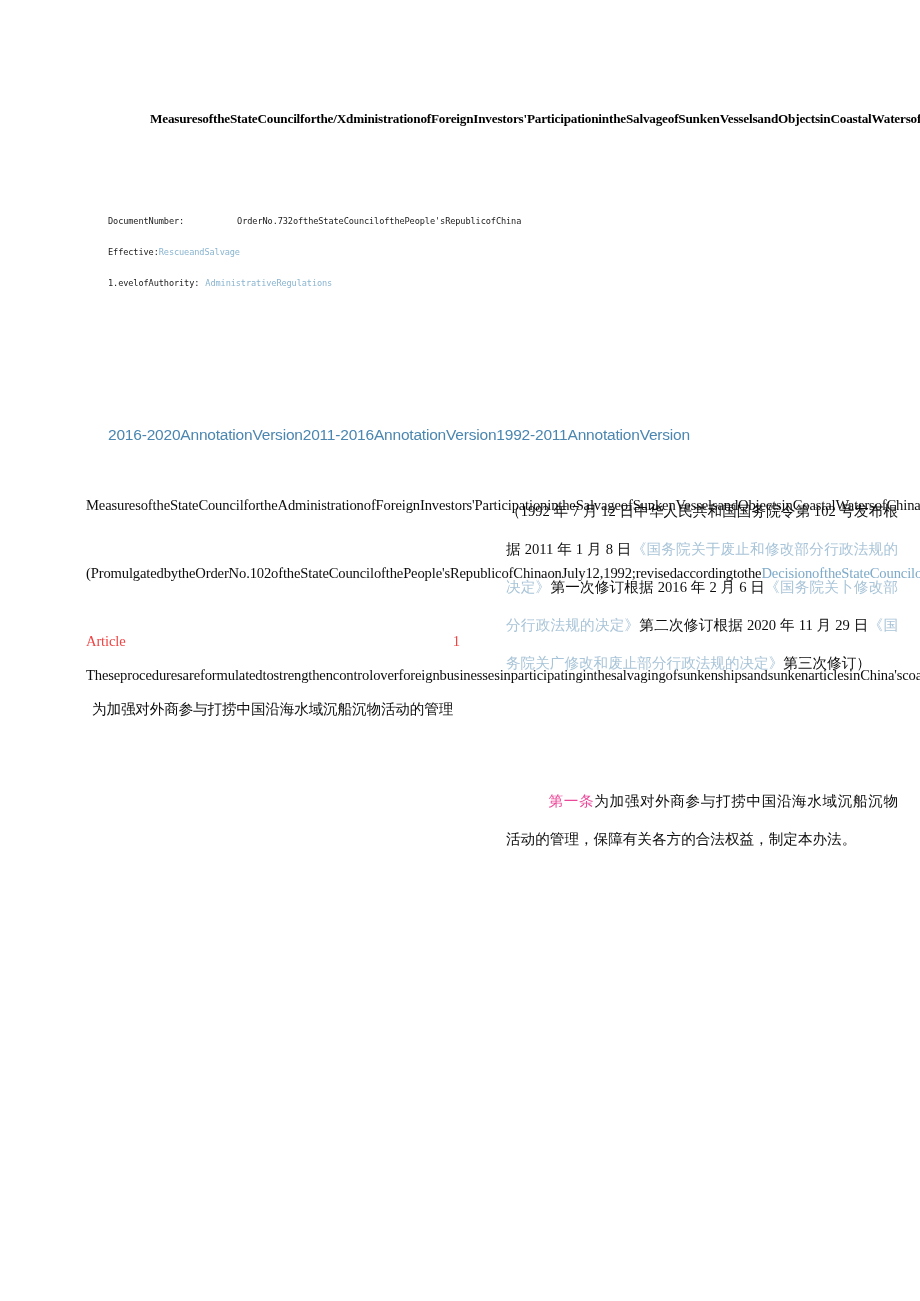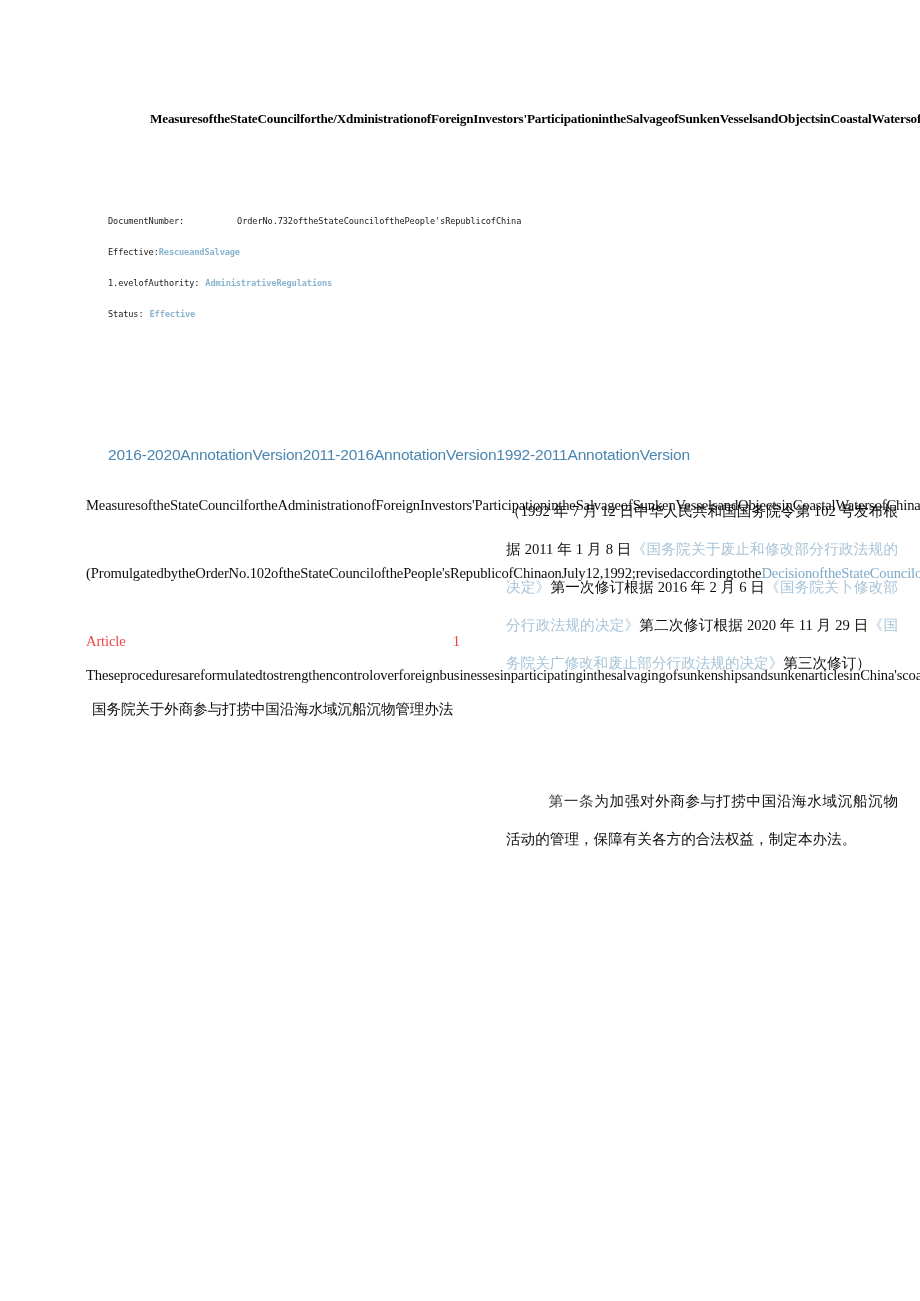--- a/index.html
+++ b/index.html
@@ -44,28 +44,28 @@
     left: 108px;
     top: 206px;
     width: 500px;
     font-family: "DejaVu Sans Mono", "Liberation Mono", monospace;
     font-size: 8.6px;
     line-height: 31px;
     color: #1a1a1a;
     letter-spacing: -0.1px;
   }
   .meta-row { white-space: nowrap; }
-  .meta-val-link { color: #89b4d0; font-weight: bold; }
+  .meta-val-link { color: #89b4d0; }
   .meta-val-plain { color: #1a1a1a; padding-left: 47px; }
 
   
   .anno-links {
     position: absolute;
     left: 108px;
-    top: 444px;
+    top: 424px;
     font-family: "Liberation Sans", sans-serif;
     font-size: 15.5px;
     line-height: 22px;
     color: #4a86b0;
     letter-spacing: -0.2px;
     white-space: nowrap;
   }
   .anno-links a {
     color: #4a86b0;
     text-decoration: none;
@@ -100,21 +100,21 @@
   .para { margin: 0 0 0 0; }
   .para-gap-2 { height: 34px; }
 
   .lnk { color: #7eaac9; }
   .lnk-cn { color: #a8c4d8; }
   .art-label {
     color: #ef4444;
     font-family: "Liberation Serif", serif;
   }
   .art-label-cn {
-    color: #404040;
+    color: #ec4899;
   }
   .indent { display: inline-block; width: 30px; }
   .indent-cn { display: inline-block; width: 42px; }
   .sp { display: inline-block; width: 6px; }
 
   .cn { font-family: "Liberation Serif", serif; }
 </style>
 </head>
 <body>
 
@@ -125,38 +125,35 @@
   <div class="meta">
     <div class="meta-row">
       <span>DocumentNumber:</span><span class="sp"></span><span class="meta-val-plain">OrderNo.732oftheStateCouncilofthePeople'sRepublicofChina</span>
     </div>
     <div class="meta-row">
       <span>Effective:</span><span class="meta-val-link">RescueandSalvage</span>
     </div>
     <div class="meta-row">
       <span>1.evelofAuthority:</span><span class="sp"></span><span class="meta-val-link">AdministrativeRegulations</span>
     </div>
-    <div class="meta-row">
-      <span>Status:</span><span class="sp"></span><span class="meta-val-link">Effective</span>
-    </div>
   </div>
 
   <div class="anno-links"><a href="#">2016-2020AnnotationVersion</a><a href="#">2011-2016AnnotationVersion</a><a href="#">1992-2011AnnotationVersion</a></div>
 
   <div class="col-left">
 
     <div class="para">MeasuresoftheStateCouncilfortheAdministrationofForeignInvestors'ParticipationintheSalvageofSunkenVesselsandObjectsinCoastalWatersofChina</div>
 
     <div class="para-gap-2"></div>
 
     <div class="para"><span>(PromulgatedbytheOrderNo.102oftheStateCouncilofthePeople'sRepublicofChinaonJuly12,1992;revisedaccordingtothe</span><span class="lnk">DecisionoftheStateCouncilonAbolishingandAmendingSomeAdministrativeRegulations</span></div>
 
     <div class="para-gap-2"></div>
 
-    <div class="para"><span class="art-label">Article 1</span><span class="indent"></span><span>TheseproceduresareformulatedtostrengthencontroloverforeignbusinessesinparticipatinginthesalvagingofsunkenshipsandsunkenarticlesinChina'scoastalwalerstosafeguardthelawfulrightsandinterestsofthevariousparties</span><span class="sp"></span><span class="cn">国务院关于外商参与打捞中国沿海水域沉船沉物管理办法</span></div>
+    <div class="para"><span class="art-label">Article 1</span><span class="indent"></span><span>TheseproceduresareformulatedtostrengthencontroloverforeignbusinessesinparticipatinginthesalvagingofsunkenshipsandsunkenarticlesinChina'scoastalwalerstosafeguardthelawfulrightsandinterestsofthevariousparties</span><span class="sp"></span><span class="cn">为加强对外商参与打捞中国沿海水域沉船沉物活动的管理</span></div>
 
   </div>
 
   <div class="col-right">
 
     <div class="para"><span>（1992 年 7 月 12 日中华人民共和国国务院令第 102 号发布根据 2011 年 1 月 8 日</span><span class="lnk-cn">《国务院关于废止和修改部分行政法规的决定》</span><span>第一次修订根据 2016 年 2 月 6 日</span><span class="lnk-cn">《国务院关卜修改部分行政法规的决定》</span><span>第二次修订根据 2020 年 11 月 29 日</span><span class="lnk-cn">《国务院关广修改和废止部分行政法规的决定》</span><span>第三次修订）</span></div>
 
     <div style="height:100px"></div>
 
     <div class="para"><span class="indent-cn"></span><span class="art-label-cn">第一条</span><span>为加强对外商参与打捞中国沿海水域沉船沉物活动的管理，保障有关各方的合法权益，制定本办法。</span></div>

